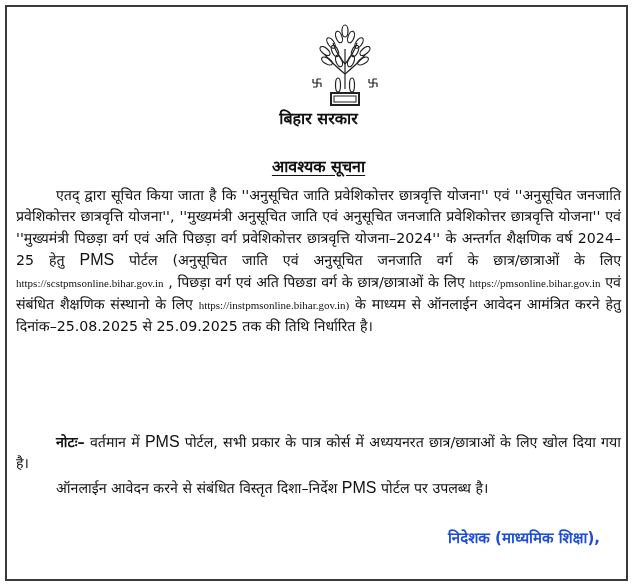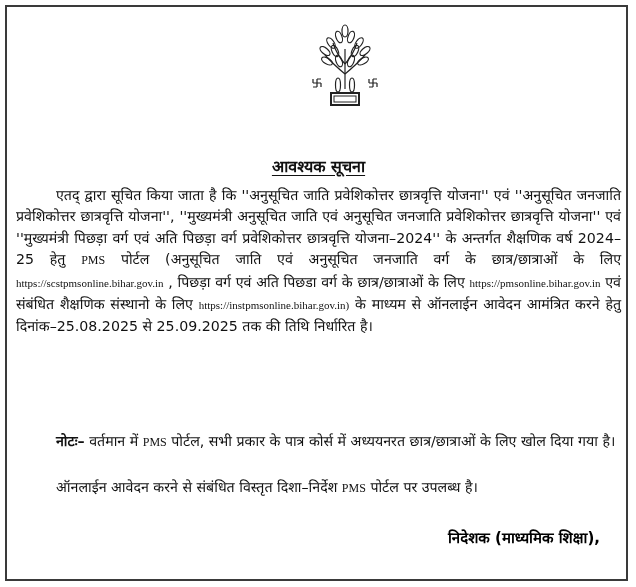--- a/index.html
+++ b/index.html
@@ -18,25 +18,25 @@
   .h3 { top: 148px; text-decoration: underline; text-underline-offset: 3px; }
   .body-text {
     position: absolute; left: 9px; width: 605px;
     font-family: "DejaVu Sans", sans-serif; font-size: 14.2px; color: #111;
     line-height: 21.4px; text-align: justify; margin: 0;
   }
   .p1 { top: 178px; text-indent: 40px; }
   .p2 { top: 424px; text-indent: 40px; }
   .p3 { top: 470px; text-indent: 40px; }
   .url { font-family: "Liberation Serif", serif; font-size: 11px; }
-  .latin { font-family: Liberation Serif, serif; font-size: 12px; }
+  .latin { font-family: Liberation Sans, sans-serif; font-size: 16px; }
   .note-label { font-weight: bold; }
   .sign {
     position: absolute; right: 26px; top: 520px; text-align: left;
-    font-family: "DejaVu Sans", sans-serif; color: #000000; margin-left: 42px;
+    font-family: "DejaVu Sans", sans-serif; color: #1d4ed8; margin-left: 42px;
   }
   .sign-title { font-weight: bold; font-size: 15px; display: block; }
   .sign-place { font-size: 14px; display: block; margin-top: 2px; }
 </style>
 </head>
 <body>
 
 <div class="frame">
 
   <svg class="emblem" viewBox="0 0 84 88">
@@ -61,20 +61,21 @@
       <ellipse cx="48" cy="42" rx="3" ry="6" transform="rotate(20 48 42)"></ellipse>
       <ellipse cx="35" cy="66" rx="2.5" ry="7"></ellipse>
       <ellipse cx="49" cy="66" rx="2.5" ry="7"></ellipse>
       <path d="M10 64 h8 M14 60 v8 M10 64 v-4 M18 64 v4 M14 60 h4 M14 68 h-4"></path>
       <path d="M66 64 h8 M70 60 v8 M66 64 v-4 M74 64 v4 M70 60 h4 M70 68 h-4"></path>
       <rect x="28" y="74" width="28" height="12" stroke-width="2"></rect>
       <rect x="31" y="77" width="22" height="6" stroke-width="1"></rect>
     </g>
   </svg>
 
+  <div class="heading h1">बिहार सरकार</div>
   <div class="heading h3">आवश्यक सूचना</div>
 
   <p class="body-text p1">
     <span>एतद् द्वारा सूचित किया जाता है कि ''अनुसूचित जाति प्रवेशिकोत्तर छात्रवृत्ति योजना'' एवं ''अनुसूचित जनजाति प्रवेशिकोत्तर छात्रवृत्ति योजना'', ''मुख्यमंत्री अनुसूचित जाति एवं अनुसूचित जनजाति प्रवेशिकोत्तर छात्रवृत्ति योजना'' एवं ''मुख्यमंत्री पिछड़ा वर्ग एवं अति पिछड़ा वर्ग प्रवेशिकोत्तर छात्रवृत्ति योजना–2024'' के अन्तर्गत शैक्षणिक वर्ष 2024–25 हेतु </span><span class="latin">PMS</span><span> पोर्टल (अनुसूचित जाति एवं अनुसूचित जनजाति वर्ग के छात्र/छात्राओं के लिए </span><span class="url">https://scstpmsonline.bihar.gov.in</span><span> , पिछड़ा वर्ग एवं अति पिछडा वर्ग के छात्र/छात्राओं के लिए </span><span class="url">https://pmsonline.bihar.gov.in</span><span> एवं संबंधित शैक्षणिक संस्थानो के लिए </span><span class="url">https://instpmsonline.bihar.gov.in)</span><span> के माध्यम से ऑनलाईन आवेदन आमंत्रित करने हेतु दिनांक–25.08.2025 से 25.09.2025 तक की तिथि निर्धारित है।</span>
   </p>
 
   <p class="body-text p2">
     <span class="note-label">नोटः–</span><span> वर्तमान में </span><span class="latin">PMS</span><span> पोर्टल, सभी प्रकार के पात्र कोर्स में अध्ययनरत छात्र/छात्राओं के लिए खोल दिया गया है।</span>
   </p>
 

